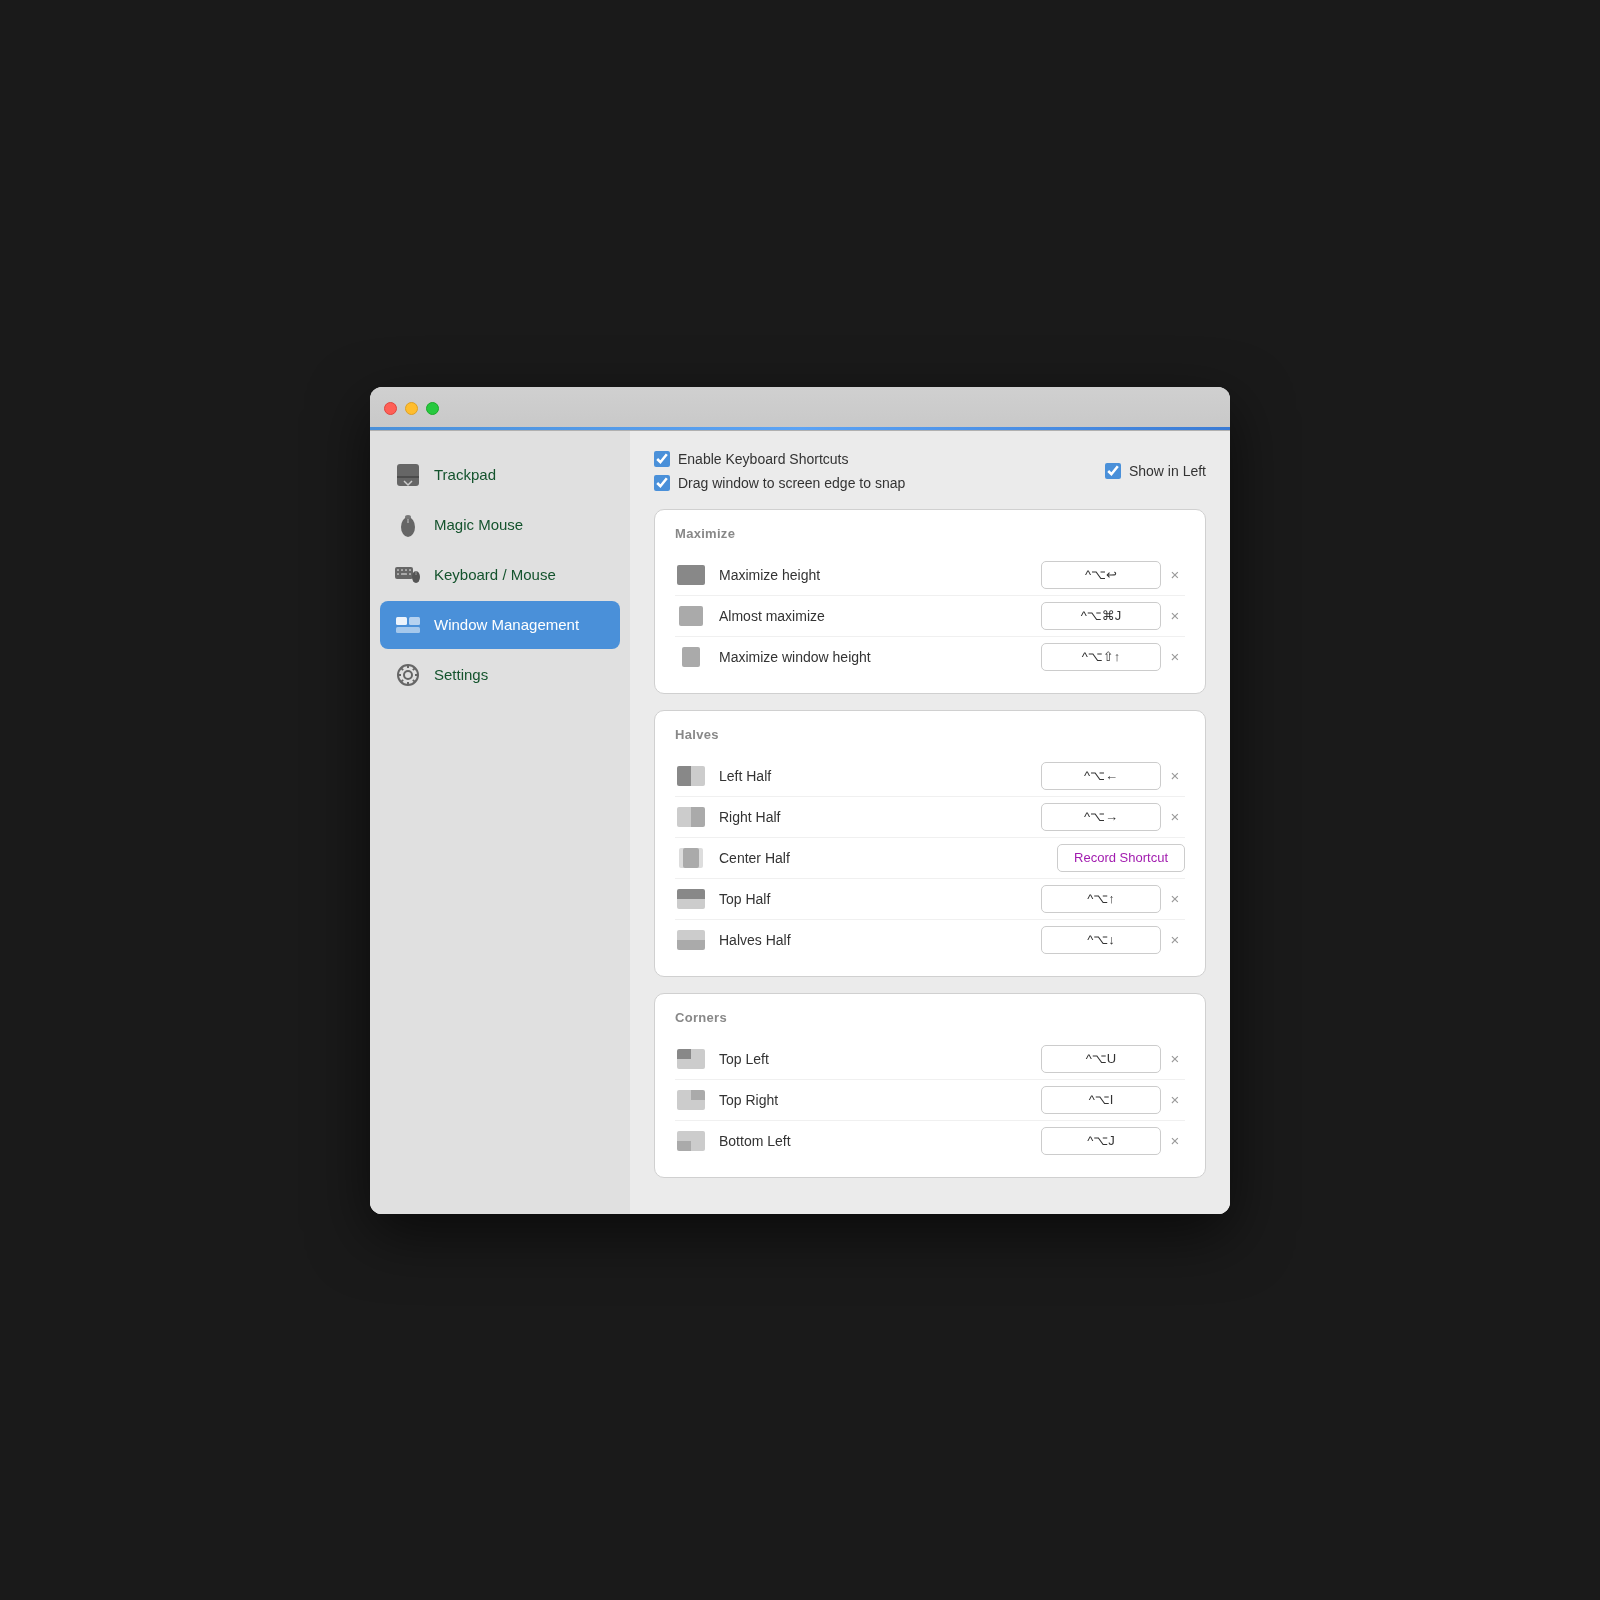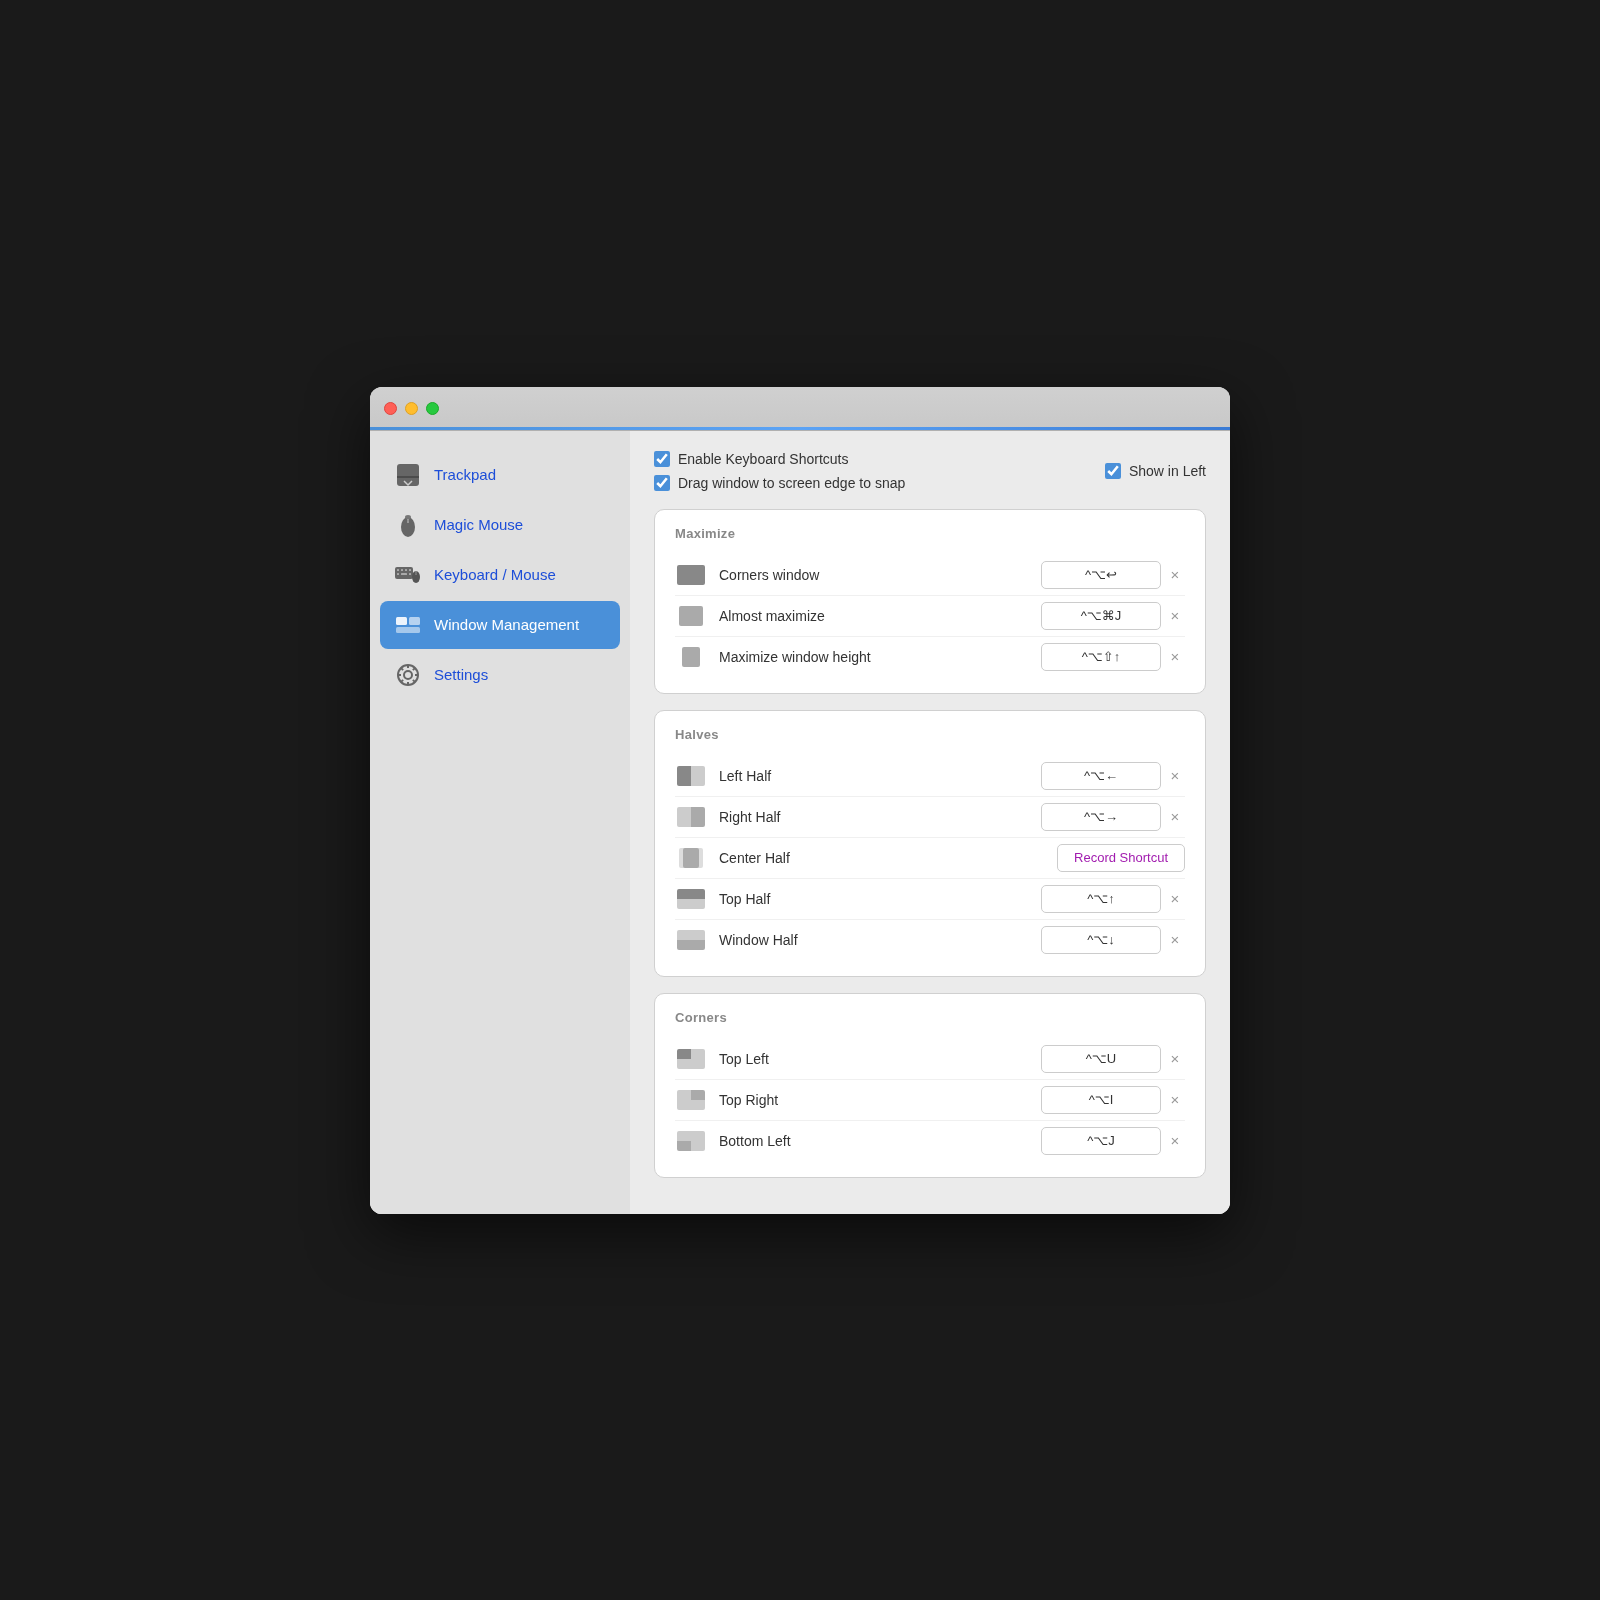--- a/index.html
+++ b/index.html
@@ -55,21 +55,21 @@
       gap: 2px;
       flex-shrink: 0;
     }
     .sidebar-item {
       display: flex;
       align-items: center;
       gap: 12px;
       padding: 10px 14px;
       border-radius: 8px;
       cursor: pointer;
-      color: #1d4ed8;
+      color: #14532d;
       font-size: 15px;
       font-weight: 500;
     }
     .sidebar-item.active {
       background: #4a90d9;
       color: white;
     }
     .sidebar-icon {
       width: 28px;
       height: 28px;
@@ -333,21 +333,21 @@
         </div>
       </div>
 
       <div class="section-panel">
         <div class="section-title">Maximize</div>
 
         <div class="shortcut-row">
           <div class="window-icon">
             <div class="win-full"></div>
           </div>
-          <span class="shortcut-name">Corners window</span>
+          <span class="shortcut-name">Maximize height</span>
           <div class="shortcut-key-container">
             <div class="shortcut-key">
               <span>^⌥↩</span>
             </div>
             <div class="clear-btn">×</div>
           </div>
         </div>
 
         <div class="shortcut-row">
           <div class="window-icon">
@@ -441,21 +441,21 @@
           </div>
         </div>
 
         <div class="shortcut-row">
           <div class="window-icon">
             <div class="win-bottom-half">
               <div class="bot-light"></div>
                 <div class="bot-dark"></div>
             </div>
           </div>
-          <span class="shortcut-name">Window Half</span>
+          <span class="shortcut-name">Halves Half</span>
           <div class="shortcut-key-container">
             <div class="shortcut-key">
               <span>^⌥↓</span>
             </div>
             <div class="clear-btn">×</div>
           </div>
         </div>
       </div>
 
       <div class="section-panel">

